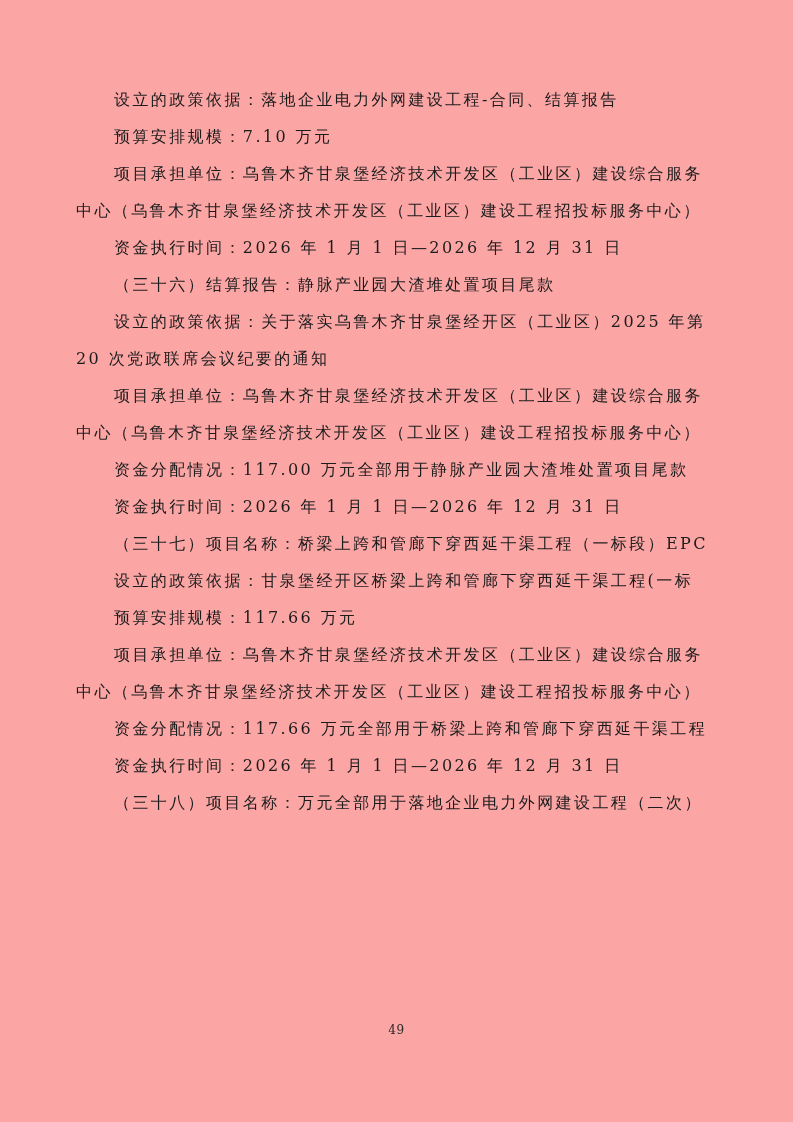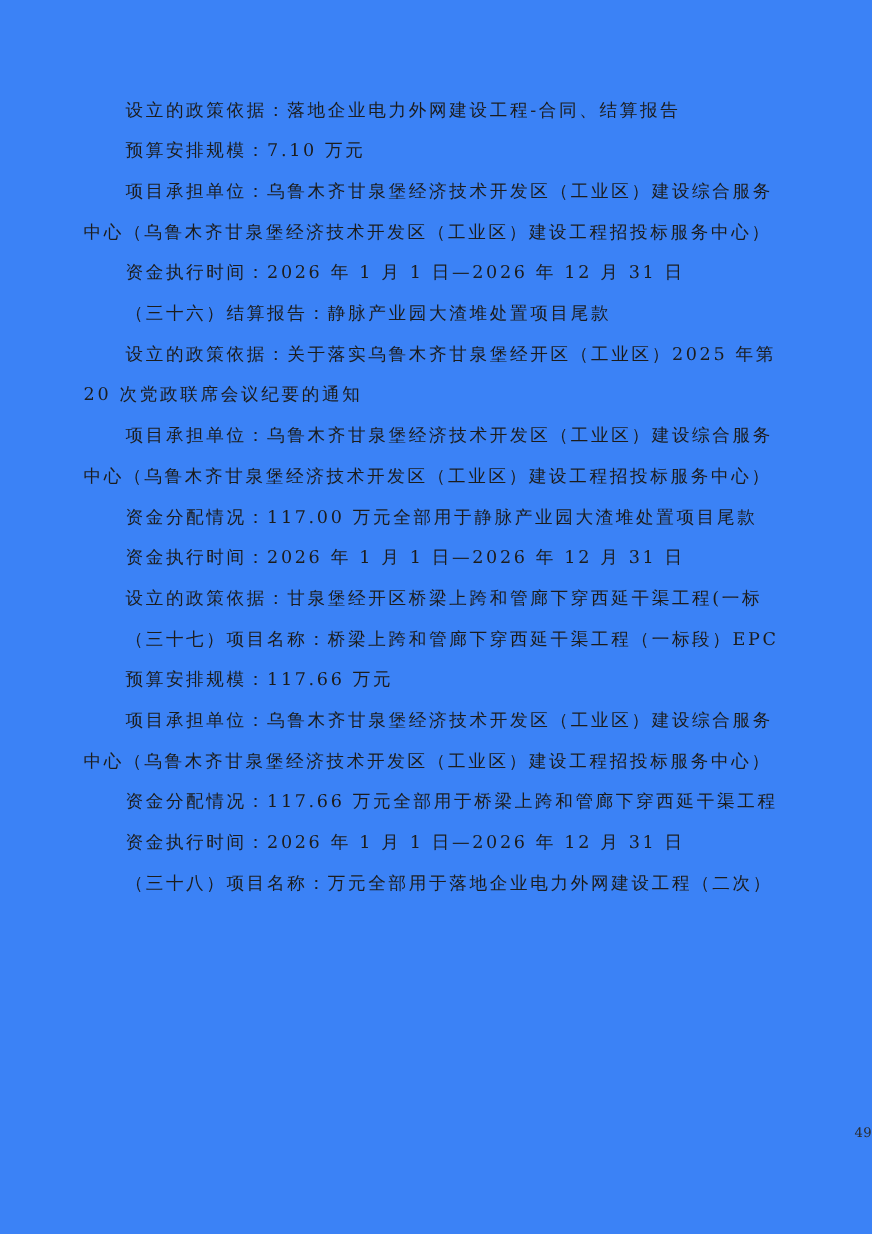--- a/index.html
+++ b/index.html
@@ -4,21 +4,21 @@
 <style>
   html, body {
     margin: 0;
     padding: 0;
     background: #ffffff;
   }
   .page {
     position: relative;
     width: 793px;
     height: 1122px;
-    background: #3b82f6;
+    background: #fca5a5;
     overflow: hidden;
     font-family: "DejaVu Serif", "Liberation Serif", serif;
     color: #1c1c1c;
   }
   .content {
     position: absolute;
     left: 76px;
     top: 81px;
     width: 630px;
   }
@@ -31,21 +31,21 @@
     font-weight: 500;
   }
   .line.ind {
     text-indent: 38px;
   }
   .footer {
     position: absolute;
     left: 0;
     top: 1019px;
     width: 100%;
-    text-align: right;
+    text-align: center;
   }
   .page-number {
     font-size: 12px;
     color: #2a2a2a;
     letter-spacing: 0.5px;
     font-family: "DejaVu Serif", "Liberation Serif", serif;
   }
 </style>
 </head>
 <body>
@@ -57,22 +57,22 @@
     <div class="line ind">项目承担单位：乌鲁木齐甘泉堡经济技术开发区（工业区）建设综合服务</div>
     <div class="line">中心（乌鲁木齐甘泉堡经济技术开发区（工业区）建设工程招投标服务中心）</div>
     <div class="line ind">资金执行时间：2026 年 1 月 1 日—2026 年 12 月 31 日</div>
     <div class="line ind">（三十六）结算报告：静脉产业园大渣堆处置项目尾款</div>
     <div class="line ind">设立的政策依据：关于落实乌鲁木齐甘泉堡经开区（工业区）2025 年第</div>
     <div class="line">20 次党政联席会议纪要的通知</div>
     <div class="line ind">项目承担单位：乌鲁木齐甘泉堡经济技术开发区（工业区）建设综合服务</div>
     <div class="line">中心（乌鲁木齐甘泉堡经济技术开发区（工业区）建设工程招投标服务中心）</div>
     <div class="line ind">资金分配情况：117.00 万元全部用于静脉产业园大渣堆处置项目尾款</div>
     <div class="line ind">资金执行时间：2026 年 1 月 1 日—2026 年 12 月 31 日</div>
+    <div class="line ind">（三十七）项目名称：桥梁上跨和管廊下穿西延干渠工程（一标段）EPC</div>
     <div class="line ind">设立的政策依据：甘泉堡经开区桥梁上跨和管廊下穿西延干渠工程(一标</div>
-    <div class="line ind">（三十七）项目名称：桥梁上跨和管廊下穿西延干渠工程（一标段）EPC</div>
     <div class="line ind">预算安排规模：117.66 万元</div>
     <div class="line ind">项目承担单位：乌鲁木齐甘泉堡经济技术开发区（工业区）建设综合服务</div>
     <div class="line">中心（乌鲁木齐甘泉堡经济技术开发区（工业区）建设工程招投标服务中心）</div>
     <div class="line ind">资金分配情况：117.66 万元全部用于桥梁上跨和管廊下穿西延干渠工程</div>
     <div class="line ind">资金执行时间：2026 年 1 月 1 日—2026 年 12 月 31 日</div>
     <div class="line ind">（三十八）项目名称：万元全部用于落地企业电力外网建设工程（二次）</div>
   </div>
   <div class="footer">
     <span class="page-number">49</span>
   </div>

